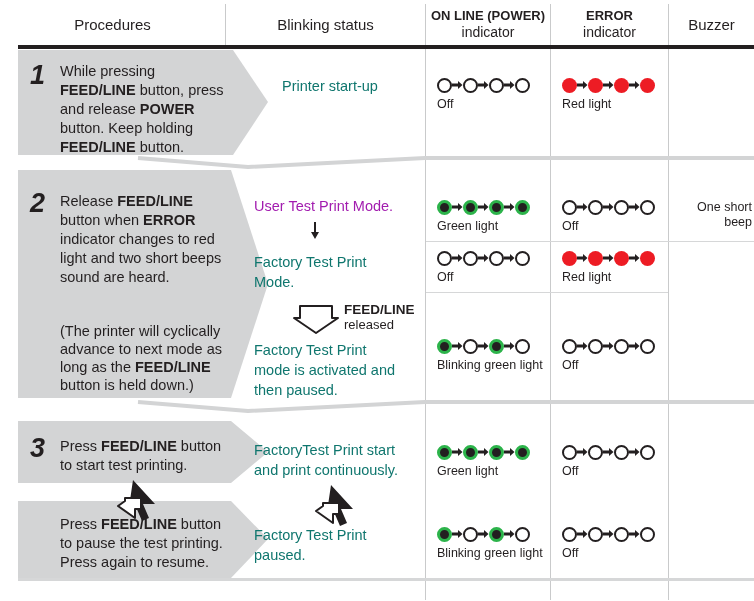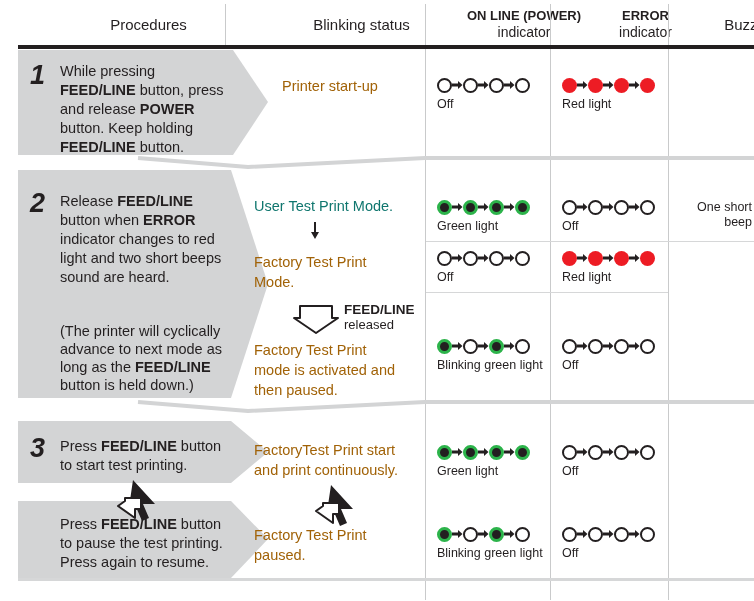--- a/index.html
+++ b/index.html
@@ -13,21 +13,21 @@
   .sheet{position:relative;width:754px;height:601px;}
 
   
   .vrule{position:absolute;width:1px;background:#c9cacb;}
   .vr-a{left:225px;top:4px;height:44px;}
   .vr-b{left:425px;top:4px;height:596px;}
   .vr-c{left:550px;top:4px;height:596px;}
   .vr-d{left:668px;top:4px;height:596px;}
 
   
-  .hdr{position:absolute;left:0;top:4px;width:668px;height:42px;margin-left:36px;}
+  .hdr{position:absolute;left:0;top:4px;width:668px;height:42px;}
   .hcell{position:absolute;text-align:center;font-size:15px;line-height:17px;color:#231f20;}
   .h-proc{left:0;top:12px;width:225px;}
   .h-stat{left:226px;top:12px;width:199px;}
   .h-on{left:426px;top:3px;width:124px;}
   .h-err{left:551px;top:3px;width:117px;}
   .h-buz{left:669px;top:12px;width:85px;}
   .hbold{font-weight:bold;font-size:13px;}
   .hsub{font-weight:normal;font-size:14px;}
 
   .topbar{position:absolute;left:18px;top:45px;width:736px;height:4px;background:#231f20;}
@@ -38,22 +38,22 @@
   .sep svg{display:block;}
 
   
   .pblock{position:absolute;}
   .pblock svg{display:block;position:absolute;left:0;top:0;}
   .ptext{position:absolute;font-size:14.5px;line-height:19px;color:#231f20;}
   .pnum{position:absolute;font-weight:bold;font-style:italic;font-size:27px;color:#231f20;}
   b{font-weight:bold;}
 
   
-  .stext{position:absolute;font-size:14.5px;line-height:20px;color:#a16207;}
-  .stext.faded{color:#0f766e;}
+  .stext{position:absolute;font-size:14.5px;line-height:20px;color:#0f766e;}
+  .stext.faded{color:#a21caf;}
 
   
   .leds{position:absolute;}
   .ledrow{display:flex;align-items:center;height:18px;}
   .led{width:15px;height:15px;border-radius:50%;box-sizing:border-box;}
   .led.off{border:2px solid #231f20;background:#ffffff;}
   .led.red{background:#ed1c24;border:0;}
   .led.green{border:3px solid #2cb34a;background:#231f20;}
   .ar{width:11px;height:12px;position:relative;flex:0 0 11px;}
   .ar svg{display:block;}

